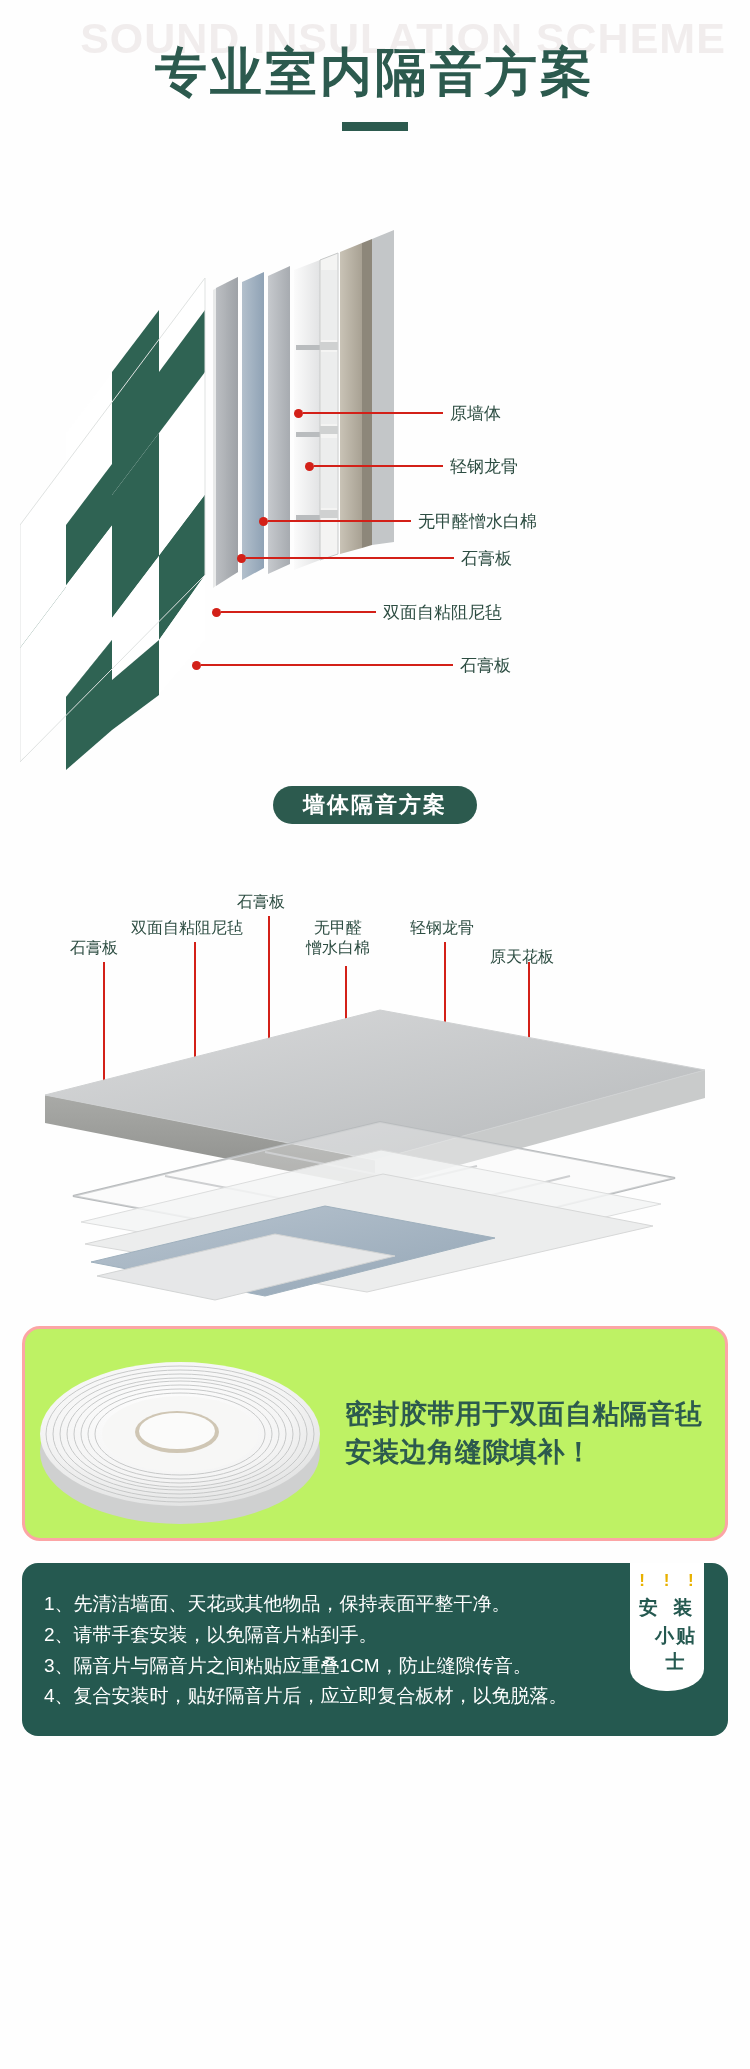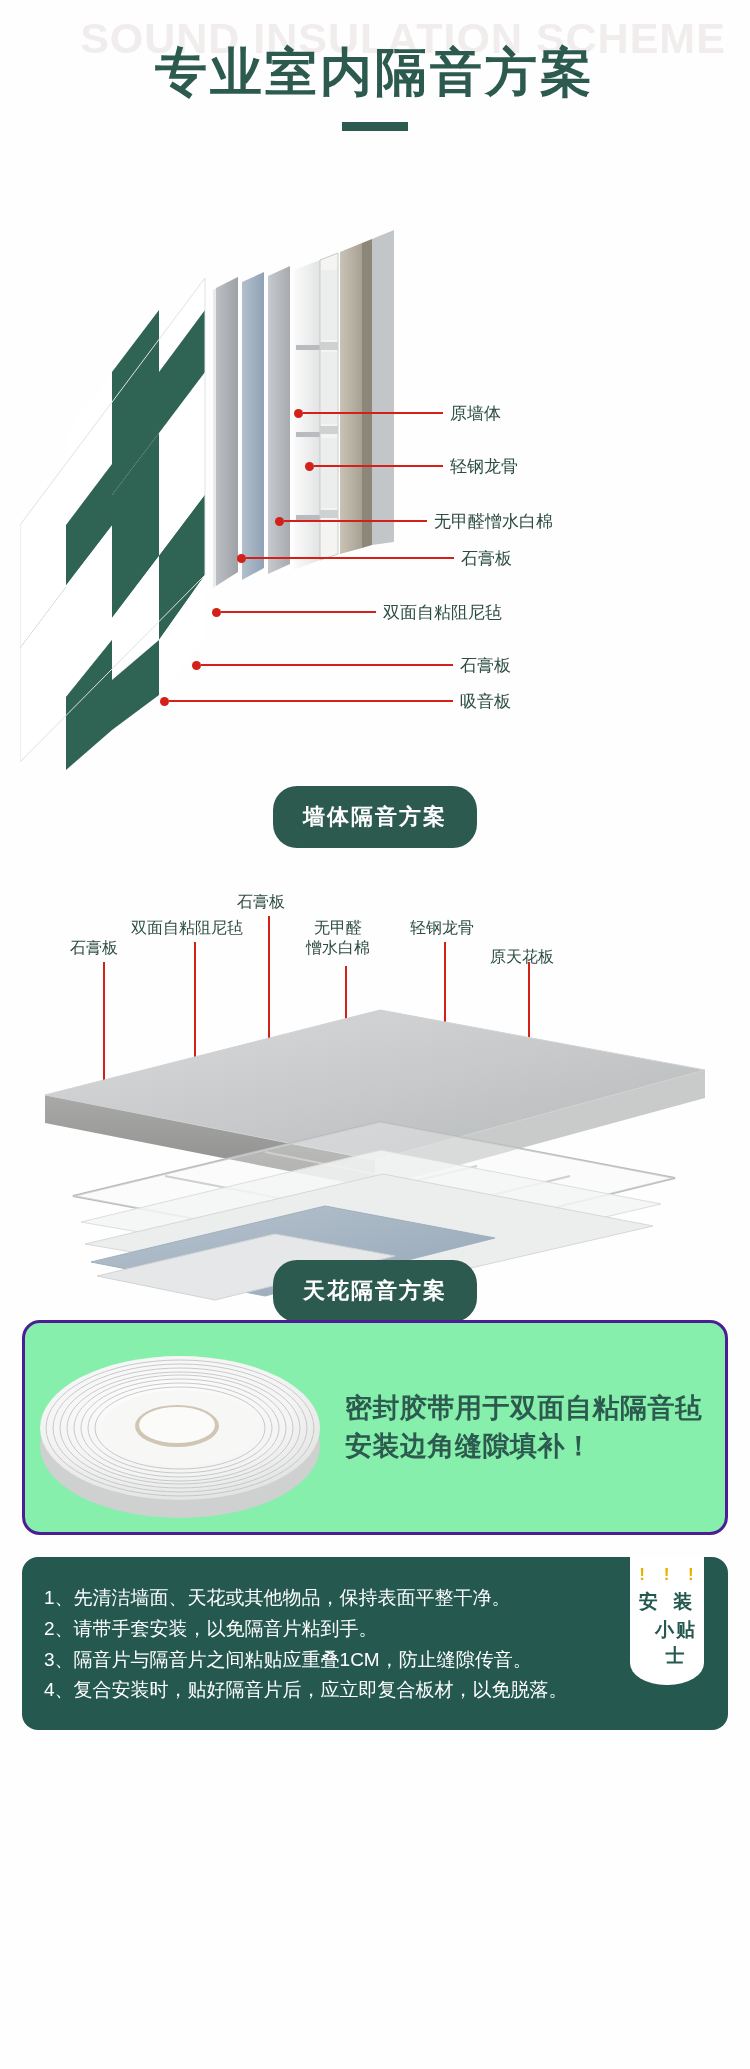--- a/index.html
+++ b/index.html
@@ -99,21 +99,21 @@
   .badge-row { position: relative; height: 66px; }
   .pill {
     position: absolute;
     left: 50%;
     transform: translateX(-50%);
     background: #2c5a4e;
     color: #ffffff;
     font-size: 22px;
     font-weight: bold;
     letter-spacing: 2px;
-    padding: 16px 30px;
+    padding: 4px 30px;
     border-radius: 24px;
     white-space: nowrap;
   }
 
   
   .ceiling-section {
     position: relative;
     height: 450px;
   }
   .ceil-label {
@@ -133,25 +133,25 @@
     position: absolute;
     left: 25px;
     top: 130px;
     width: 700px;
     height: 310px;
   }
 
   
   .tape-card {
     position: relative;
-    margin: 0 22px;
+    margin: 6px 22px;
     height: 215px;
-    border: 3px solid #4c1d95;
+    border: 3px solid #fca5a5;
     border-radius: 18px;
-    background: #86efac;
+    background: #bef264;
     display: flex;
     align-items: center;
     overflow: hidden;
   }
   .tape-img { width: 320px; height: 200px; flex: 0 0 auto; }
   .tape-text {
     font-size: 27px;
     line-height: 1.4;
     color: #2c5a4e;
     font-weight: bold;
@@ -301,44 +301,39 @@
       <div class="callout" style="left:294px; top:232px;">
         <span class="dot"></span>
         <span class="line" style="width:140px;"></span>
         <span class="lbl">原墙体</span>
       </div>
       <div class="callout" style="left:305px; top:285px;">
         <span class="dot"></span>
         <span class="line" style="width:129px;"></span>
         <span class="lbl">轻钢龙骨</span>
       </div>
-      <div class="callout" style="left:275px; top:340px;">
+      <div class="callout" style="left:259px; top:340px;">
         <span class="dot"></span>
         <span class="line" style="width:143px;"></span>
         <span class="lbl">无甲醛憎水白棉</span>
       </div>
       <div class="callout" style="left:237px; top:377px;">
         <span class="dot"></span>
         <span class="line" style="width:208px;"></span>
         <span class="lbl">石膏板</span>
       </div>
       <div class="callout" style="left:212px; top:431px;">
         <span class="dot"></span>
         <span class="line" style="width:155px;"></span>
         <span class="lbl">双面自粘阻尼毡</span>
       </div>
       <div class="callout" style="left:192px; top:484px;">
         <span class="dot"></span>
         <span class="line" style="width:252px;"></span>
         <span class="lbl">石膏板</span>
-      </div>
-      <div class="callout" style="left:160px; top:520px;">
-        <span class="dot"></span>
-        <span class="line" style="width:284px;"></span>
-        <span class="lbl">吸音板</span>
       </div>
     </div>
 
     <div class="badge-row" style="position:absolute; top:616px; width:750px;">
       <span class="pill">墙体隔音方案</span>
     </div>
   </div>
 
   <div class="ceiling-section">
 
@@ -401,23 +396,20 @@
         <polygon points="60,244 358,174 628,226 342,292" fill="none" stroke="#d6d7d7" stroke-width="1"></polygon>
 
         <polygon points="66,262 300,206 470,238 240,296" fill="url(#cBlue)"></polygon>
         <polygon points="66,262 300,206 470,238 240,296" fill="none" stroke="#9fb0bd" stroke-width="1"></polygon>
 
         <polygon points="72,276 250,234 370,256 190,300" fill="#e6e7e8"></polygon>
         <polygon points="72,276 250,234 370,256 190,300" fill="none" stroke="#d2d4d4" stroke-width="1"></polygon>
       </svg>
     </div>
 
-    <div class="badge-row" style="position:absolute; top:390px; width:750px;">
-      <span class="pill">天花隔音方案</span>
-    </div>
   </div>
 
   <div class="tape-card">
     <div class="tape-img">
       <svg width="320" height="200" viewBox="0 0 320 200" xmlns="http://www.w3.org/2000/svg">
         <defs>
           <radialGradient id="roll" cx="45%" cy="38%" r="72%">
             <stop offset="0%" stop-color="#ffffff"></stop>
             <stop offset="62%" stop-color="#f4f4f4"></stop>
             <stop offset="100%" stop-color="#d9dada"></stop>

